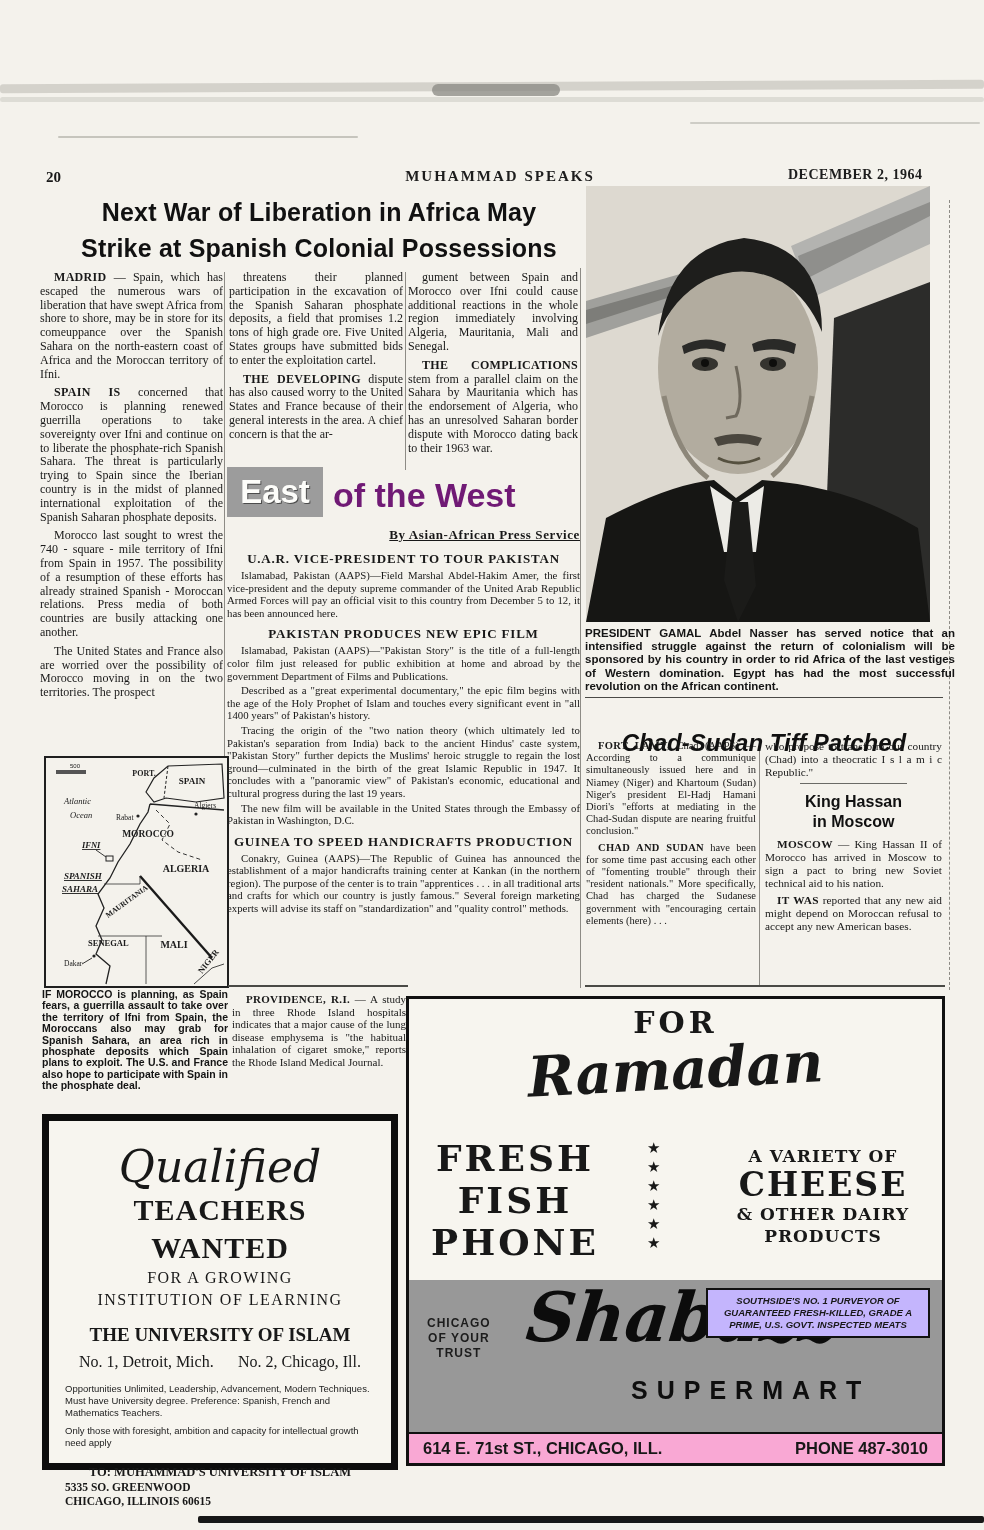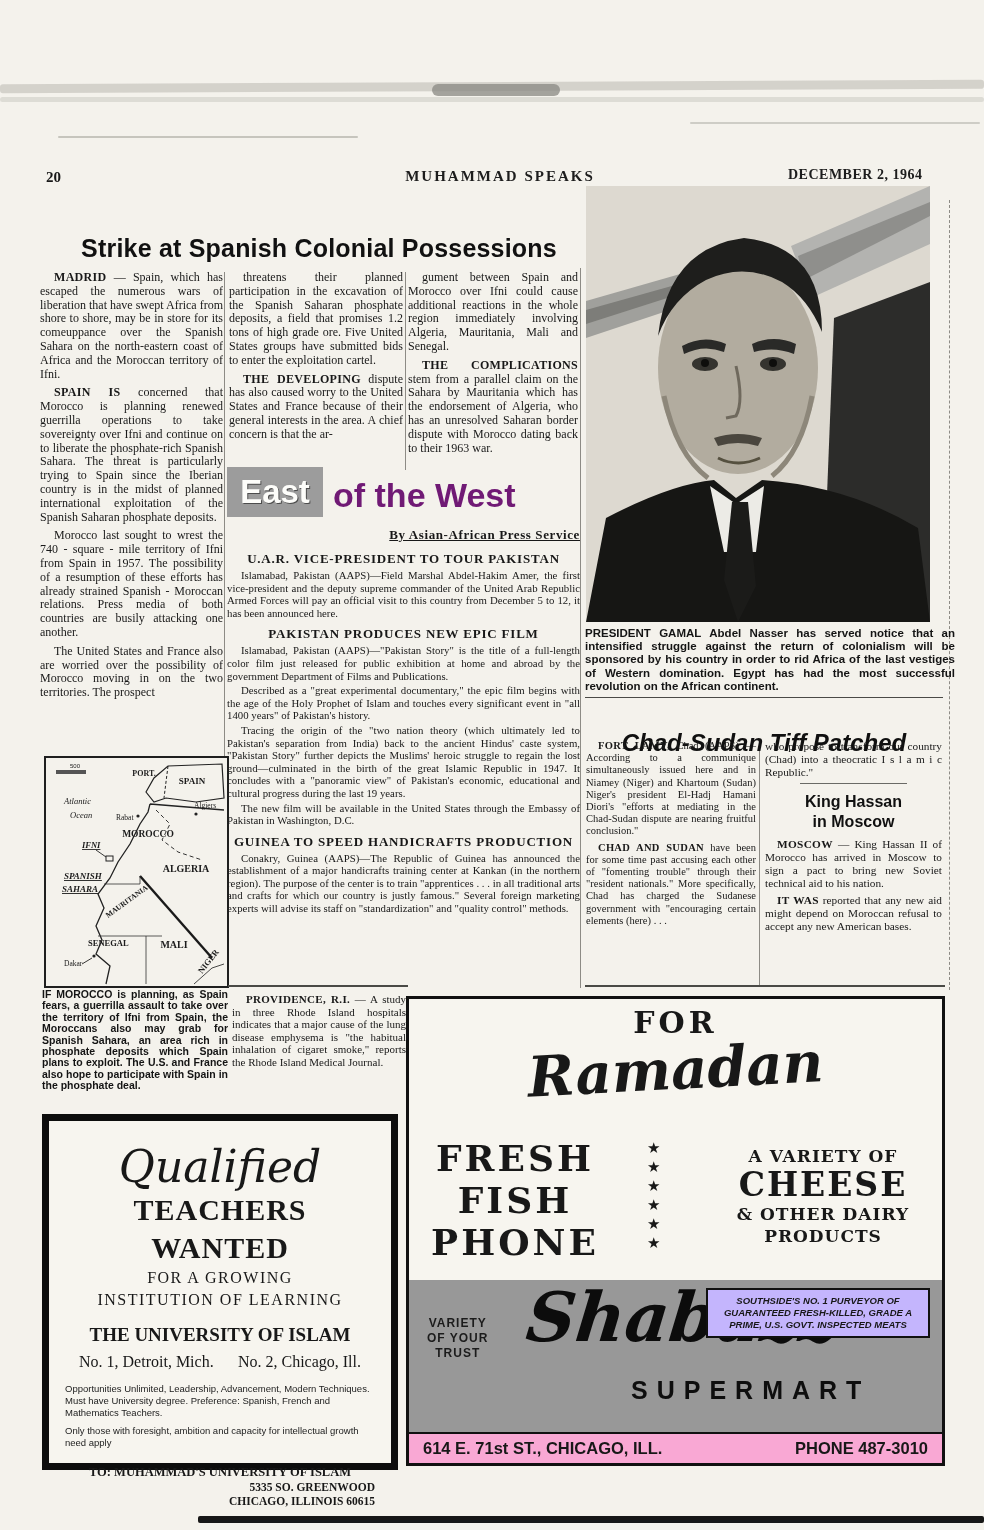--- a/index.html
+++ b/index.html
@@ -45,21 +45,21 @@
   
   .tad{border:7px solid #0d0d0d;background:#f7f5ef;padding:12px 16px 8px;box-sizing:border-box;}
   .tad-script{font:italic 44px/48px "DejaVu Serif",serif;text-align:center;margin-top:10px;}
   .tad-head{font:bold 30px/38px "Liberation Serif",serif;text-align:center;letter-spacing:1px;}
   .tad-sub{font:16px/22px "Liberation Serif",serif;text-align:center;letter-spacing:1.5px;}
   .tad-org{font:bold 19px/24px "Liberation Serif",serif;text-align:center;margin-top:12px;}
   .tad-loc{display:flex;justify-content:space-between;font:16px "Liberation Serif",serif;margin:6px 14px 0;}
   .tad-fine{font:9.5px/12px "Liberation Sans",sans-serif;margin-top:12px;color:#222;}
   .tad-fine + .tad-fine{margin-top:6px;}
   .tad-to{font:bold 12.5px/15px "Liberation Serif",serif;text-align:center;margin-top:16px;}
-  .tad-to2{font:bold 11.5px/14px "Liberation Serif",serif;text-align:right;}
+  .tad-to2{font:bold 11.5px/14px "Liberation Serif",serif;text-align:left;}
   
   .rad{border:3px solid #111;background:#f7f5ef;box-sizing:border-box;}
   .rad-for{position:absolute;left:0;right:0;top:6px;text-align:center;
            font:bold 30px "DejaVu Serif",serif;letter-spacing:4px;}
   .rad-script{position:absolute;left:0;right:0;top:38px;text-align:center;
            font:italic bold 56px/64px "DejaVu Serif",serif;transform:rotate(-3deg);}
   .rad-left{position:absolute;left:16px;top:138px;width:180px;text-align:center;
            font:bold 36px/42px "DejaVu Serif",serif;letter-spacing:3px;}
   .rad-stars{position:absolute;left:238px;top:140px;display:flex;flex-direction:column;gap:1px;
            font:15px "DejaVu Sans",sans-serif;}
@@ -90,21 +90,21 @@
   <div class="strip" style="left:0;top:97px;width:984px;height:5px;background:#d6d4cd;"></div>
   <div class="strip" style="left:432px;top:84px;width:128px;height:12px;background:#898883;border-radius:6px;"></div>
   <div class="strip" style="left:58px;top:136px;width:300px;height:2px;background:#b7b5ae;"></div>
   <div class="strip" style="left:690px;top:122px;width:290px;height:2px;background:#c2c0b9;"></div>
 
   <div class="abs pgnum" style="left:46px;top:169px;">20</div>
   <div class="abs masthead" style="left:352px;top:168px;width:296px;">MUHAMMAD SPEAKS</div>
   <div class="abs dateline" style="left:788px;top:167px;">DECEMBER 2, 1964</div>
 
   <div class="abs headline" style="left:58px;top:194px;width:522px;">
-    <br>
+    <span>Next War of Liberation in Africa May</span><br>
     <span>Strike at Spanish Colonial Possessions</span>
   </div>
 
   <div class="vrule" style="left:224px;top:272px;height:713px;"></div>
   <div class="vrule" style="left:405px;top:272px;height:198px;"></div>
   <div class="vrule" style="left:580px;top:268px;height:720px;"></div>
   <div class="vrule" style="left:759px;top:740px;height:246px;"></div>
   <div class="vrule dash" style="left:949px;top:200px;height:790px;"></div>
 
   <div class="abs col" style="left:40px;top:271px;width:183px;">
@@ -270,21 +270,21 @@
       <span>★</span>
     </div>
     <div class="rad-right">
       <div class="rad-r1">A VARIETY OF</div>
       <div class="rad-r2">CHEESE</div>
       <div class="rad-r1">&amp; OTHER DAIRY</div>
       <div class="rad-r1">PRODUCTS</div>
     </div>
     <div class="shz">
       <div class="shz-worthy">
-        <div>VARIETY</div>
+        <div>CHICAGO</div>
         <div>OF YOUR</div>
         <div>TRUST</div>
       </div>
       <div class="shz-script">Shabazz</div>
       <div class="shz-super">SUPERMART</div>
       <div class="shz-badge">
         <div>SOUTHSIDE'S NO. 1 PURVEYOR OF</div>
         <div>GUARANTEED FRESH-KILLED, GRADE A</div>
         <div>PRIME, U.S. GOVT. INSPECTED MEATS</div>
       </div>

